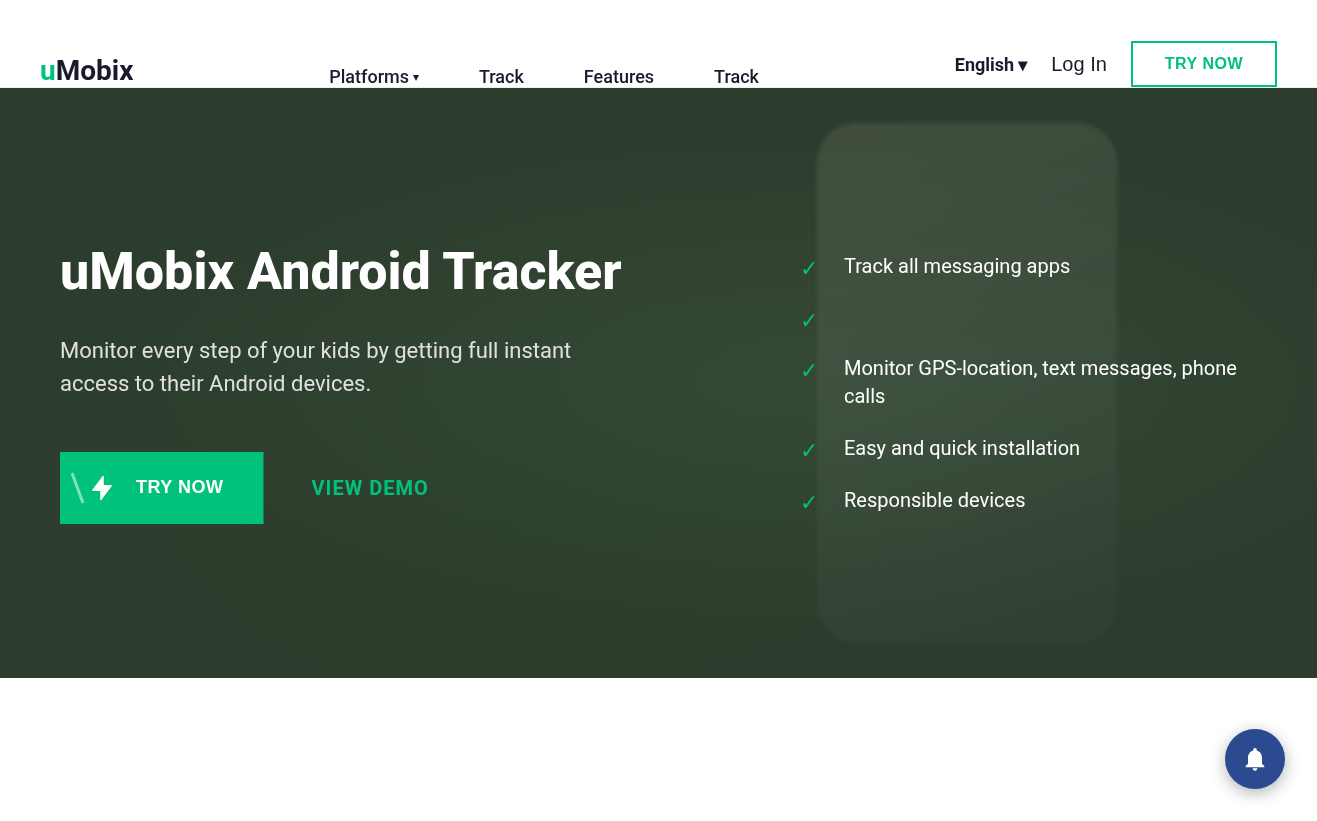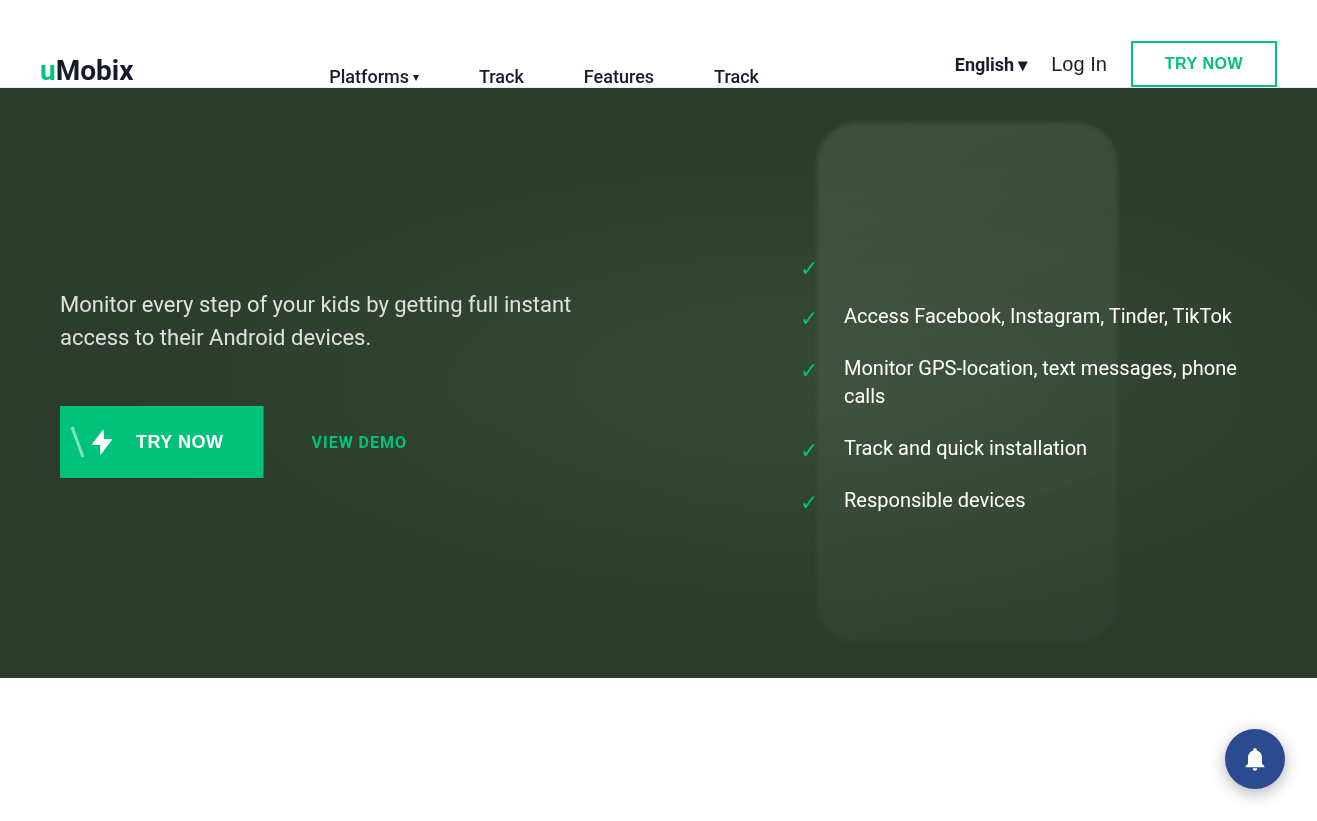--- a/index.html
+++ b/index.html
@@ -195,21 +195,21 @@
       align-items: center;
       justify-content: center;
     }
 
     .try-now-btn .btn-icon svg {
       width: 28px;
       height: 28px;
     }
 
     .view-demo-link {
-      font-size: 16px;
+      font-size: 20px;
       font-weight: 700;
       color: #00c27a;
       text-transform: uppercase;
       letter-spacing: 1px;
       cursor: pointer;
       background: none;
       border: none;
       text-decoration: none;
     }
 
@@ -320,51 +320,52 @@
     <button class="try-now-header">TRY NOW</button>
   </div>
 </header>
 
 <section class="hero">
   <div class="hero-bg"></div>
   <div class="hero-phone-bg"></div>
 
   <div class="hero-content">
     <div class="hero-left">
+      <h1 class="hero-title">uMobix Android Tracker</h1>
       <p class="hero-subtitle">Monitor every step of your kids by getting full instant access to their Android devices.</p>
 
       <div class="hero-buttons">
         <button class="try-now-btn">
           <span class="btn-icon">
             <svg viewBox="0 0 24 24" fill="none" xmlns="http://www.w3.org/2000/svg">
               <path d="M13 2L4 14h7v8l9-12h-7V2z" fill="white" stroke="white" stroke-width="1" stroke-linejoin="round"></path>
             </svg>
           </span>
           <span>TRY NOW</span>
         </button>
         <a class="view-demo-link" href="#">VIEW DEMO</a>
       </div>
     </div>
 
     <div class="hero-right">
       <ul class="feature-list">
         <li class="feature-item">
           <span class="check-icon">✓</span>
-        </li>
-        <li class="feature-item">
-          <span class="check-icon">✓</span>
-          <span>Access Facebook, Instagram, Tinder, TikTok</span>
+          <span>Track all messaging apps</span>
+        </li>
+        <li class="feature-item">
+          <span class="check-icon">✓</span>
         </li>
         <li class="feature-item">
           <span class="check-icon">✓</span>
           <span>Monitor GPS-location, text messages, phone calls</span>
         </li>
         <li class="feature-item">
           <span class="check-icon">✓</span>
-          <span>Track and quick installation</span>
+          <span>Easy and quick installation</span>
         </li>
         <li class="feature-item">
           <span class="check-icon">✓</span>
           <span>Responsible devices</span>
         </li>
       </ul>
     </div>
   </div>
 </section>
 

